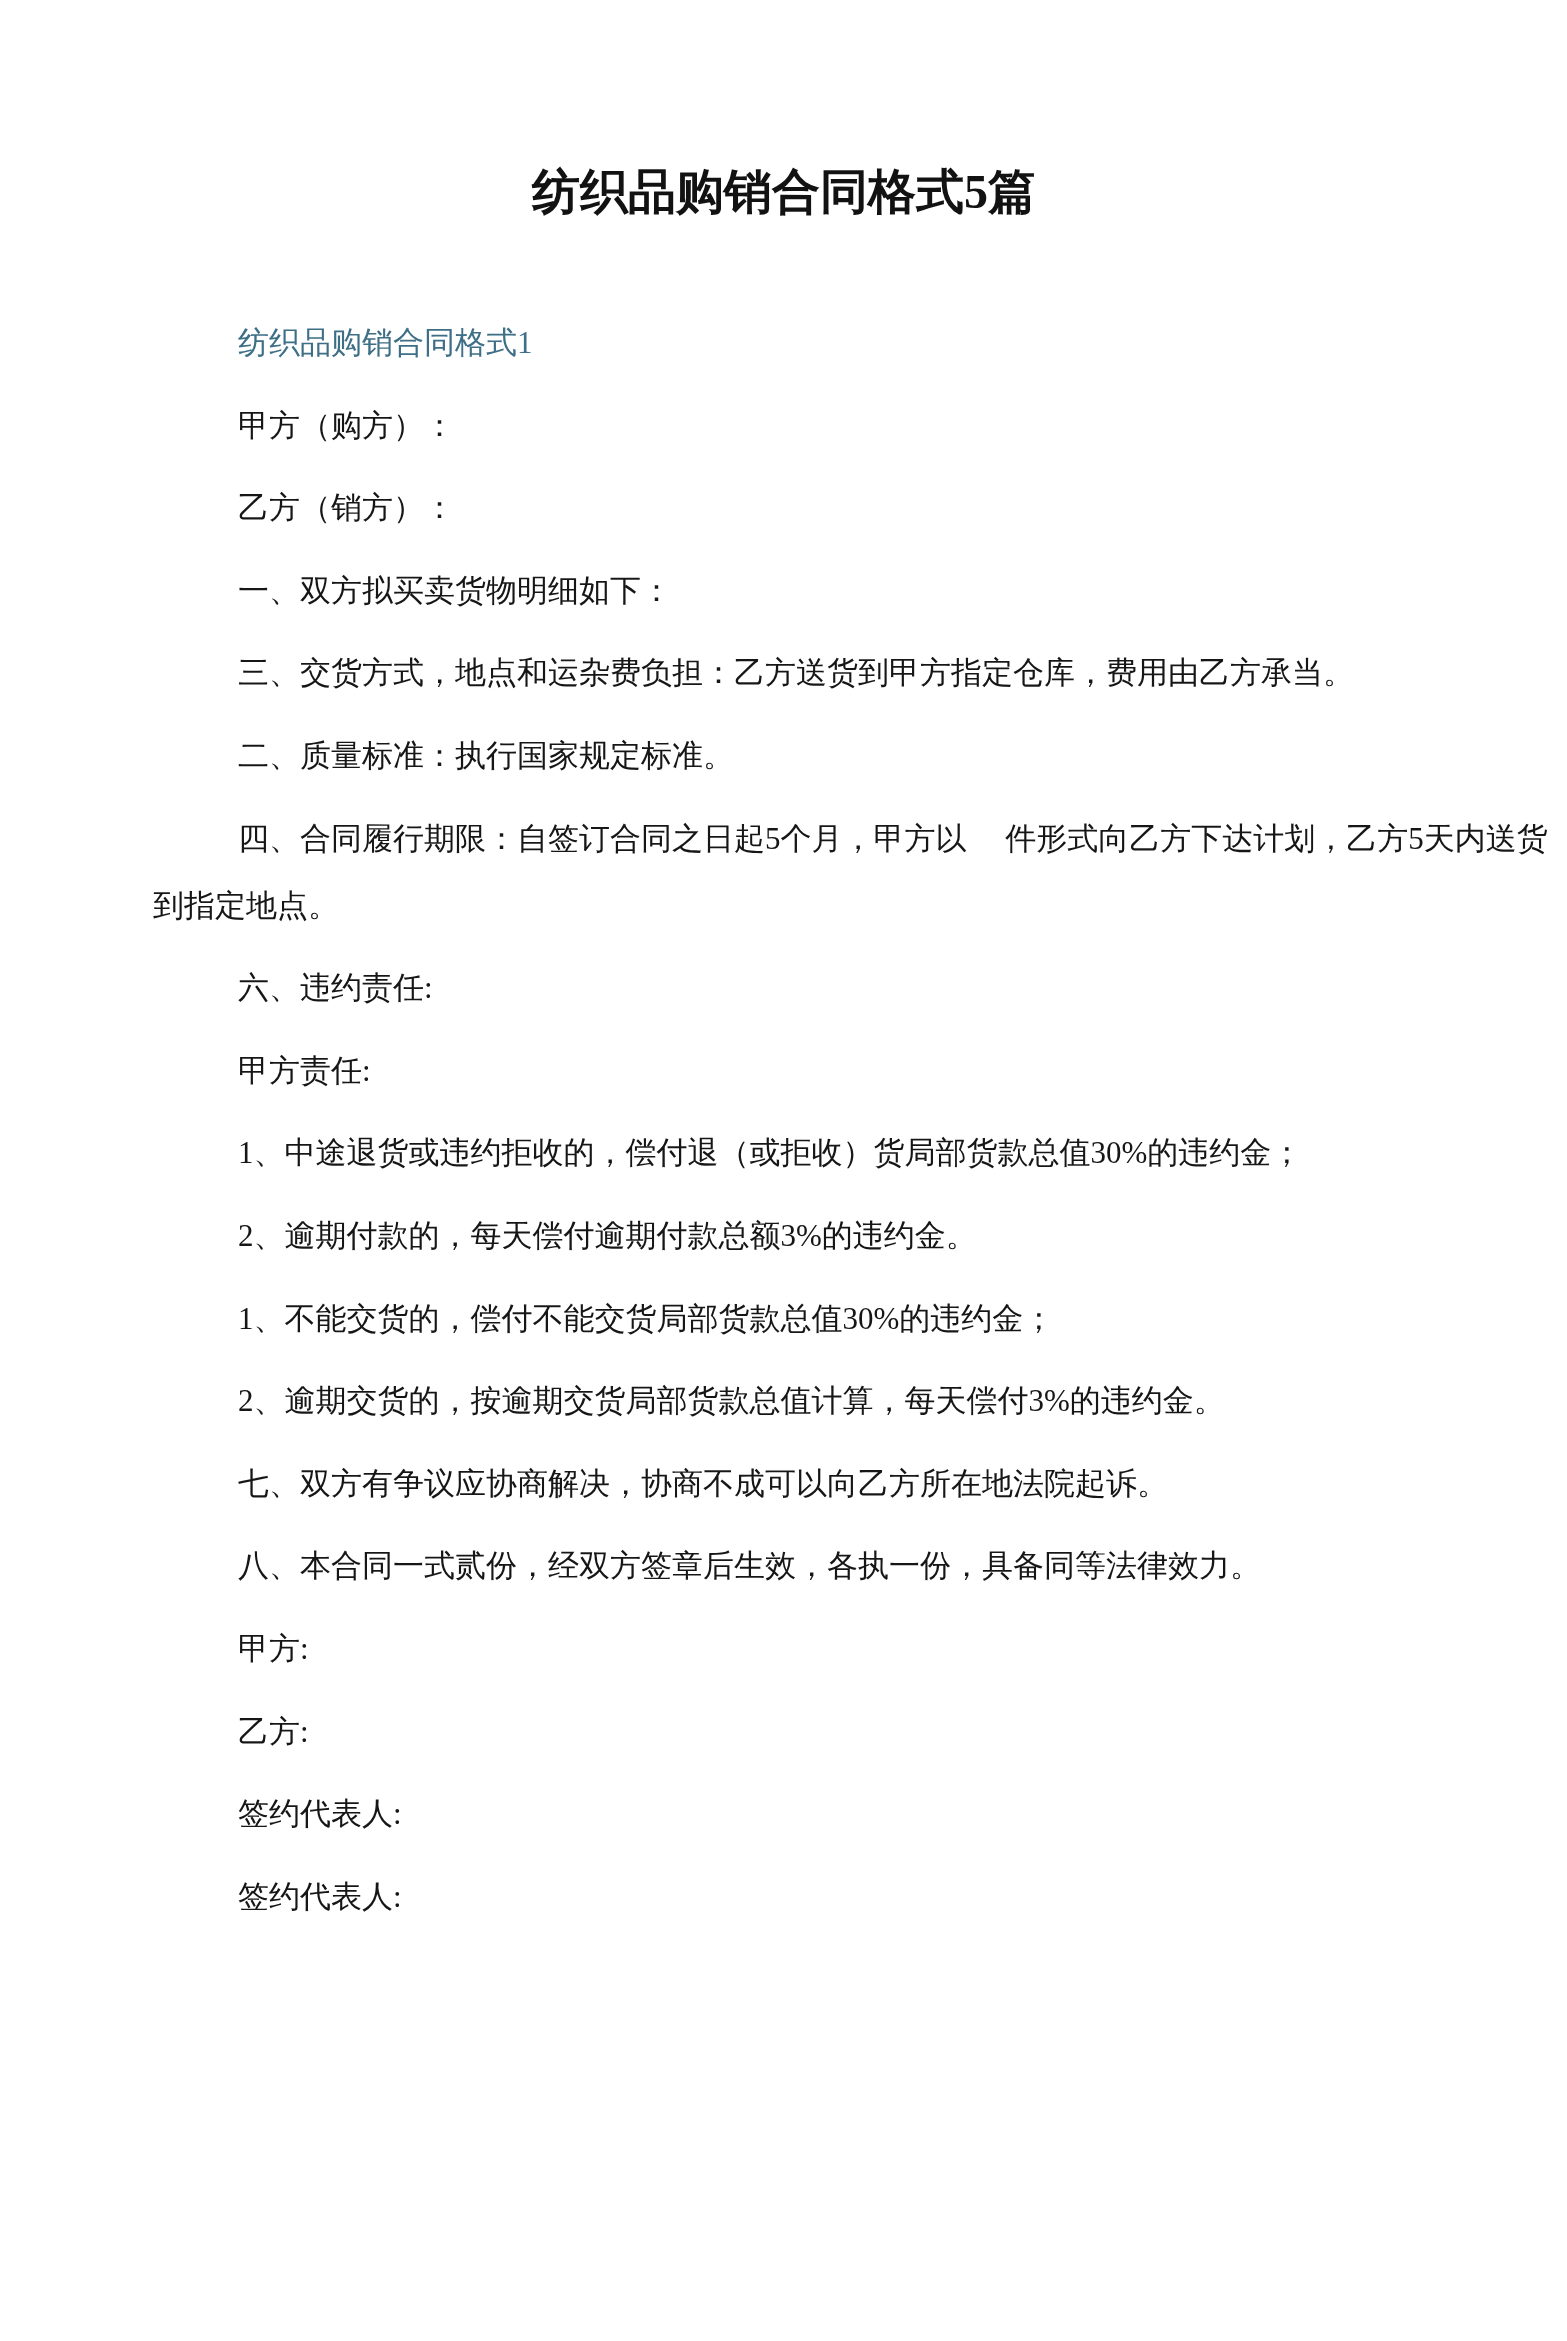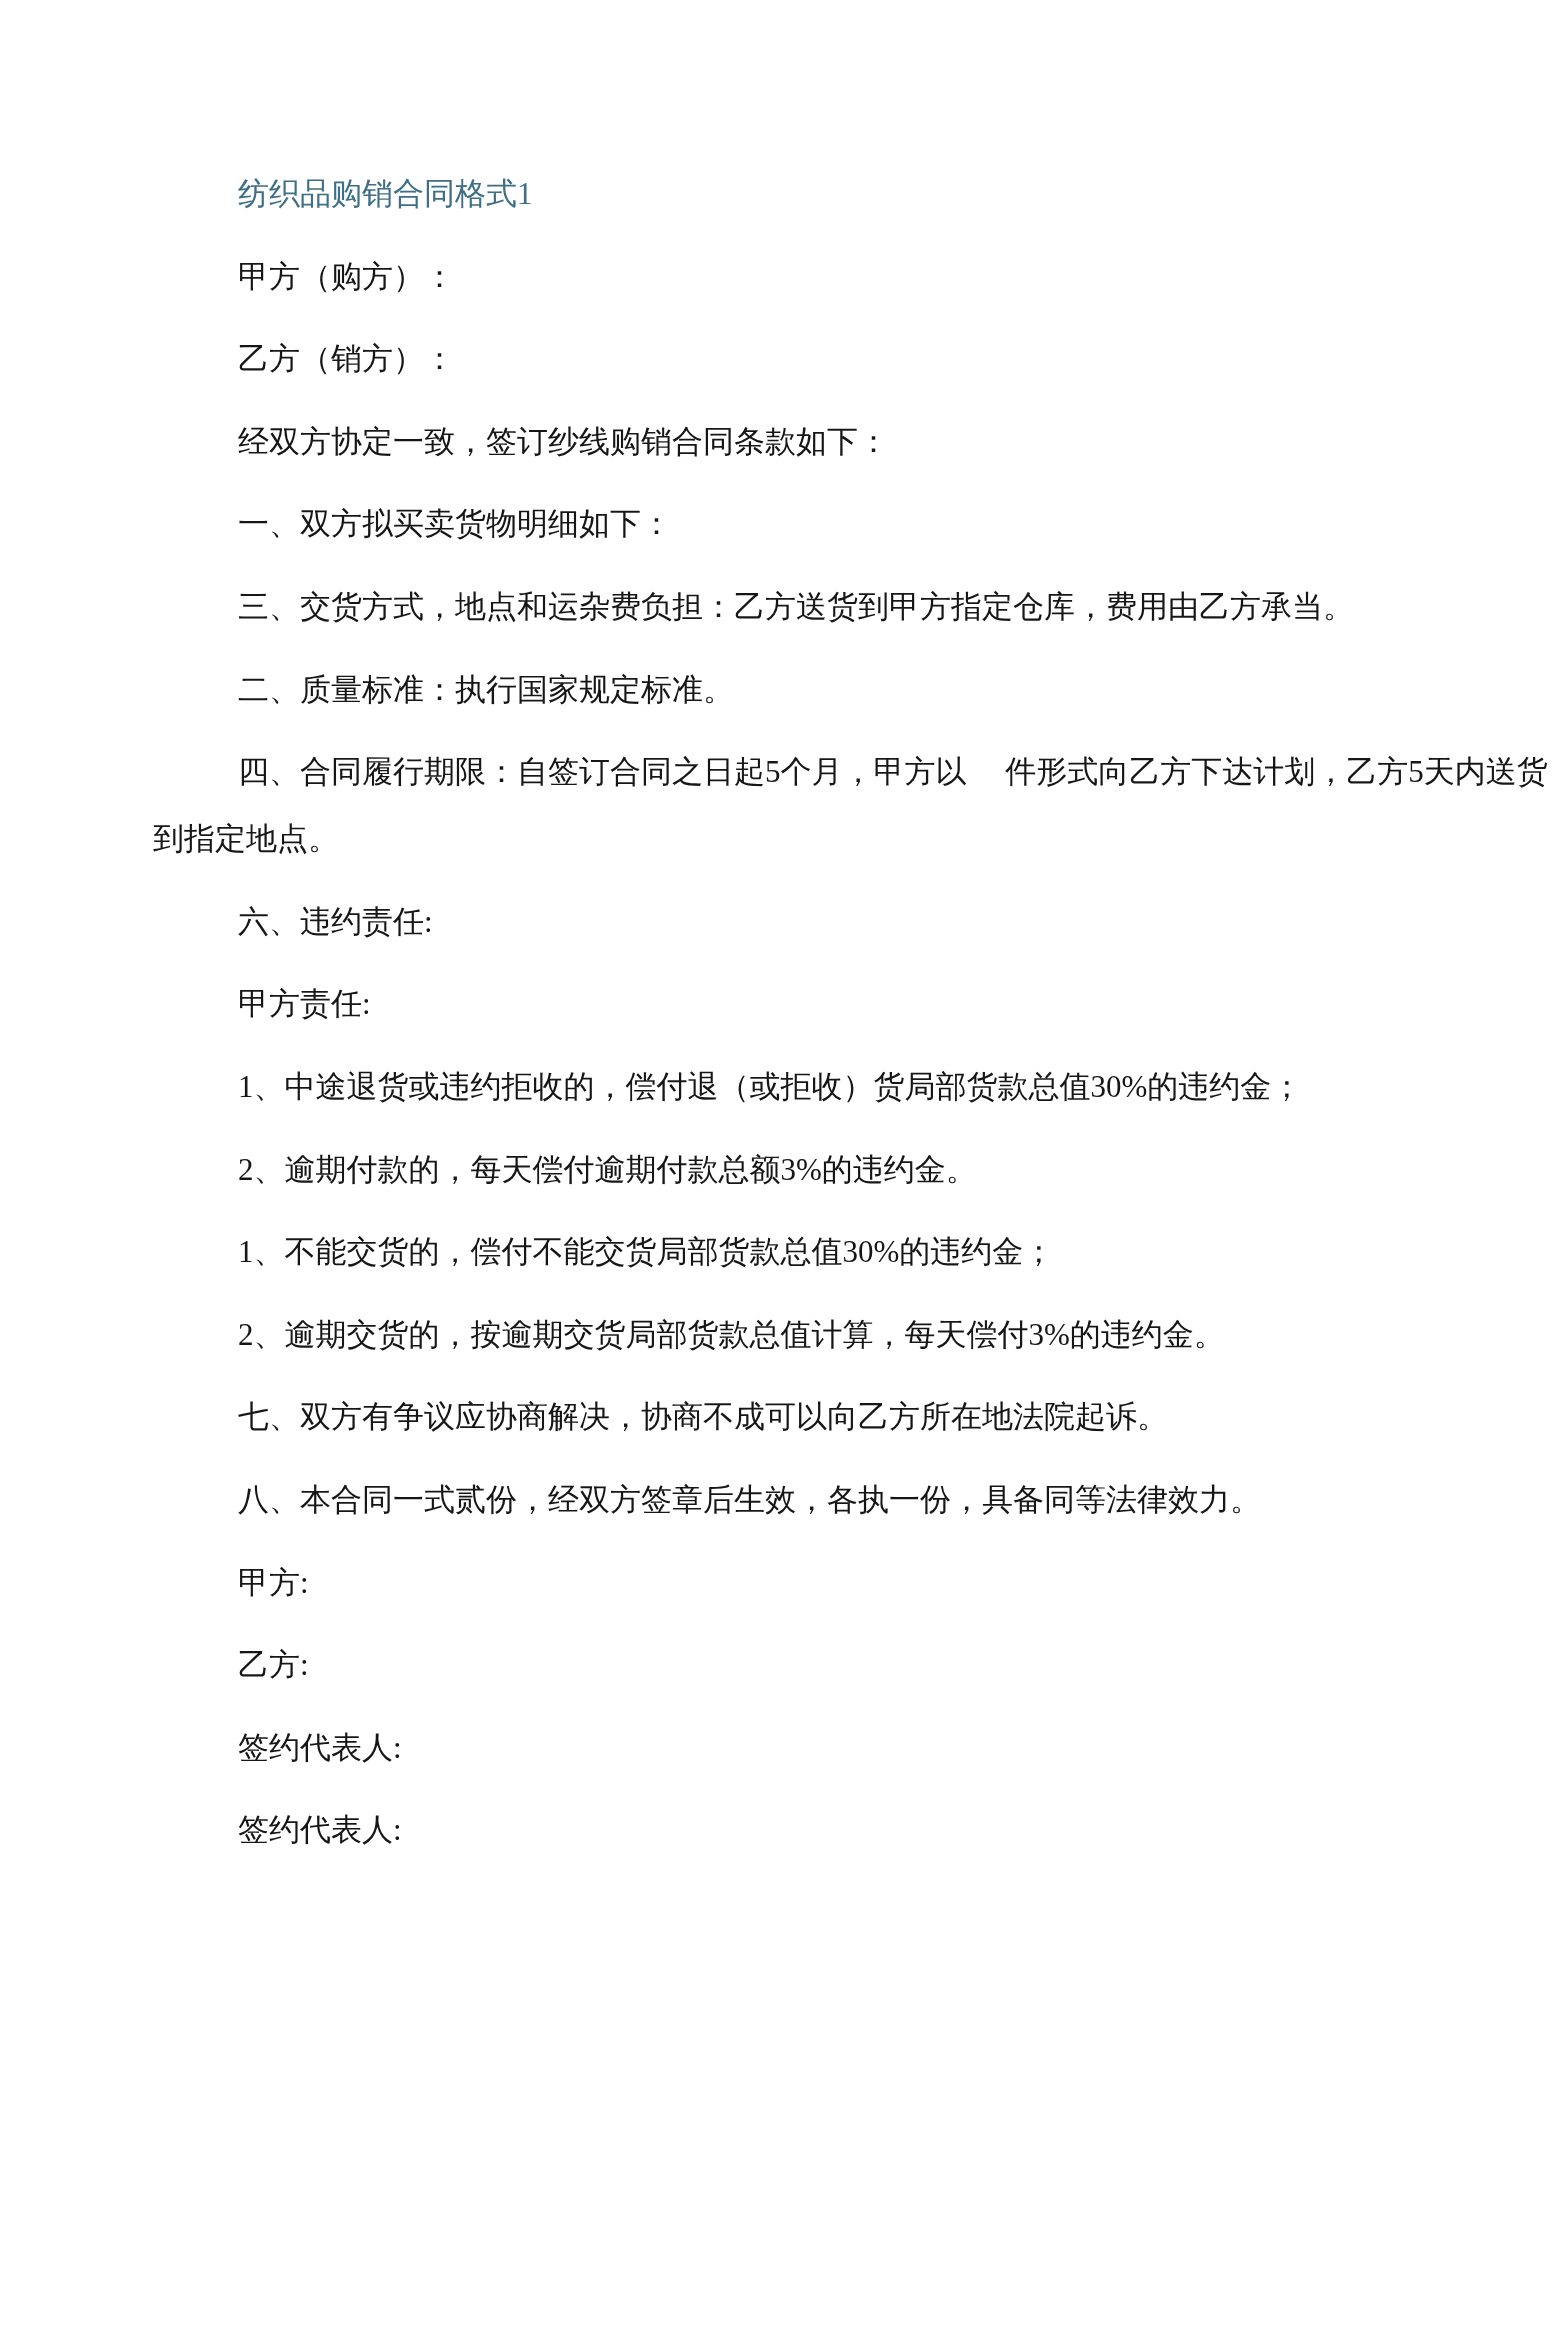--- a/index.html
+++ b/index.html
@@ -30,27 +30,27 @@
     white-space: pre;
     font-weight: 400;
   }
   .line.indent { padding-left: 85px; }
   .line.tight  { margin-bottom: 0; }
 </style>
 </head>
 <body>
 
 <div class="page">
+  <h1 class="doc-title">纺织品购销合同格式5篇</h1>
 
   <p class="line indent" style="color: rgb(62, 111, 135);">纺织品购销合同格式1</p>
 
   <div id="doc-lines">
       <p class="line indent">甲方（购方）：</p>
       <p class="line indent">乙方（销方）：</p>
-      <p class="line indent">经双方协定一致，签订纱线购销合同条款如下：</p>
       <p class="line indent">一、双方拟买卖货物明细如下：</p>
       <p class="line indent">三、交货方式，地点和运杂费负担：乙方送货到甲方指定仓库，费用由乙方承当。</p>
       <p class="line indent">二、质量标准：执行国家规定标准。</p>
       <p class="line indent tight">四、合同履行期限：自签订合同之日起5个月，甲方以　 件形式向乙方下达计划，乙方5天内送货</p>
       <p class="line">到指定地点。</p>
       <p class="line indent">六、违约责任:</p>
       <p class="line indent">甲方责任:</p>
       <p class="line indent">1、中途退货或违约拒收的，偿付退（或拒收）货局部货款总值30%的违约金；</p>
       <p class="line indent">2、逾期付款的，每天偿付逾期付款总额3%的违约金。</p>
       <p class="line indent">1、不能交货的，偿付不能交货局部货款总值30%的违约金；</p>

